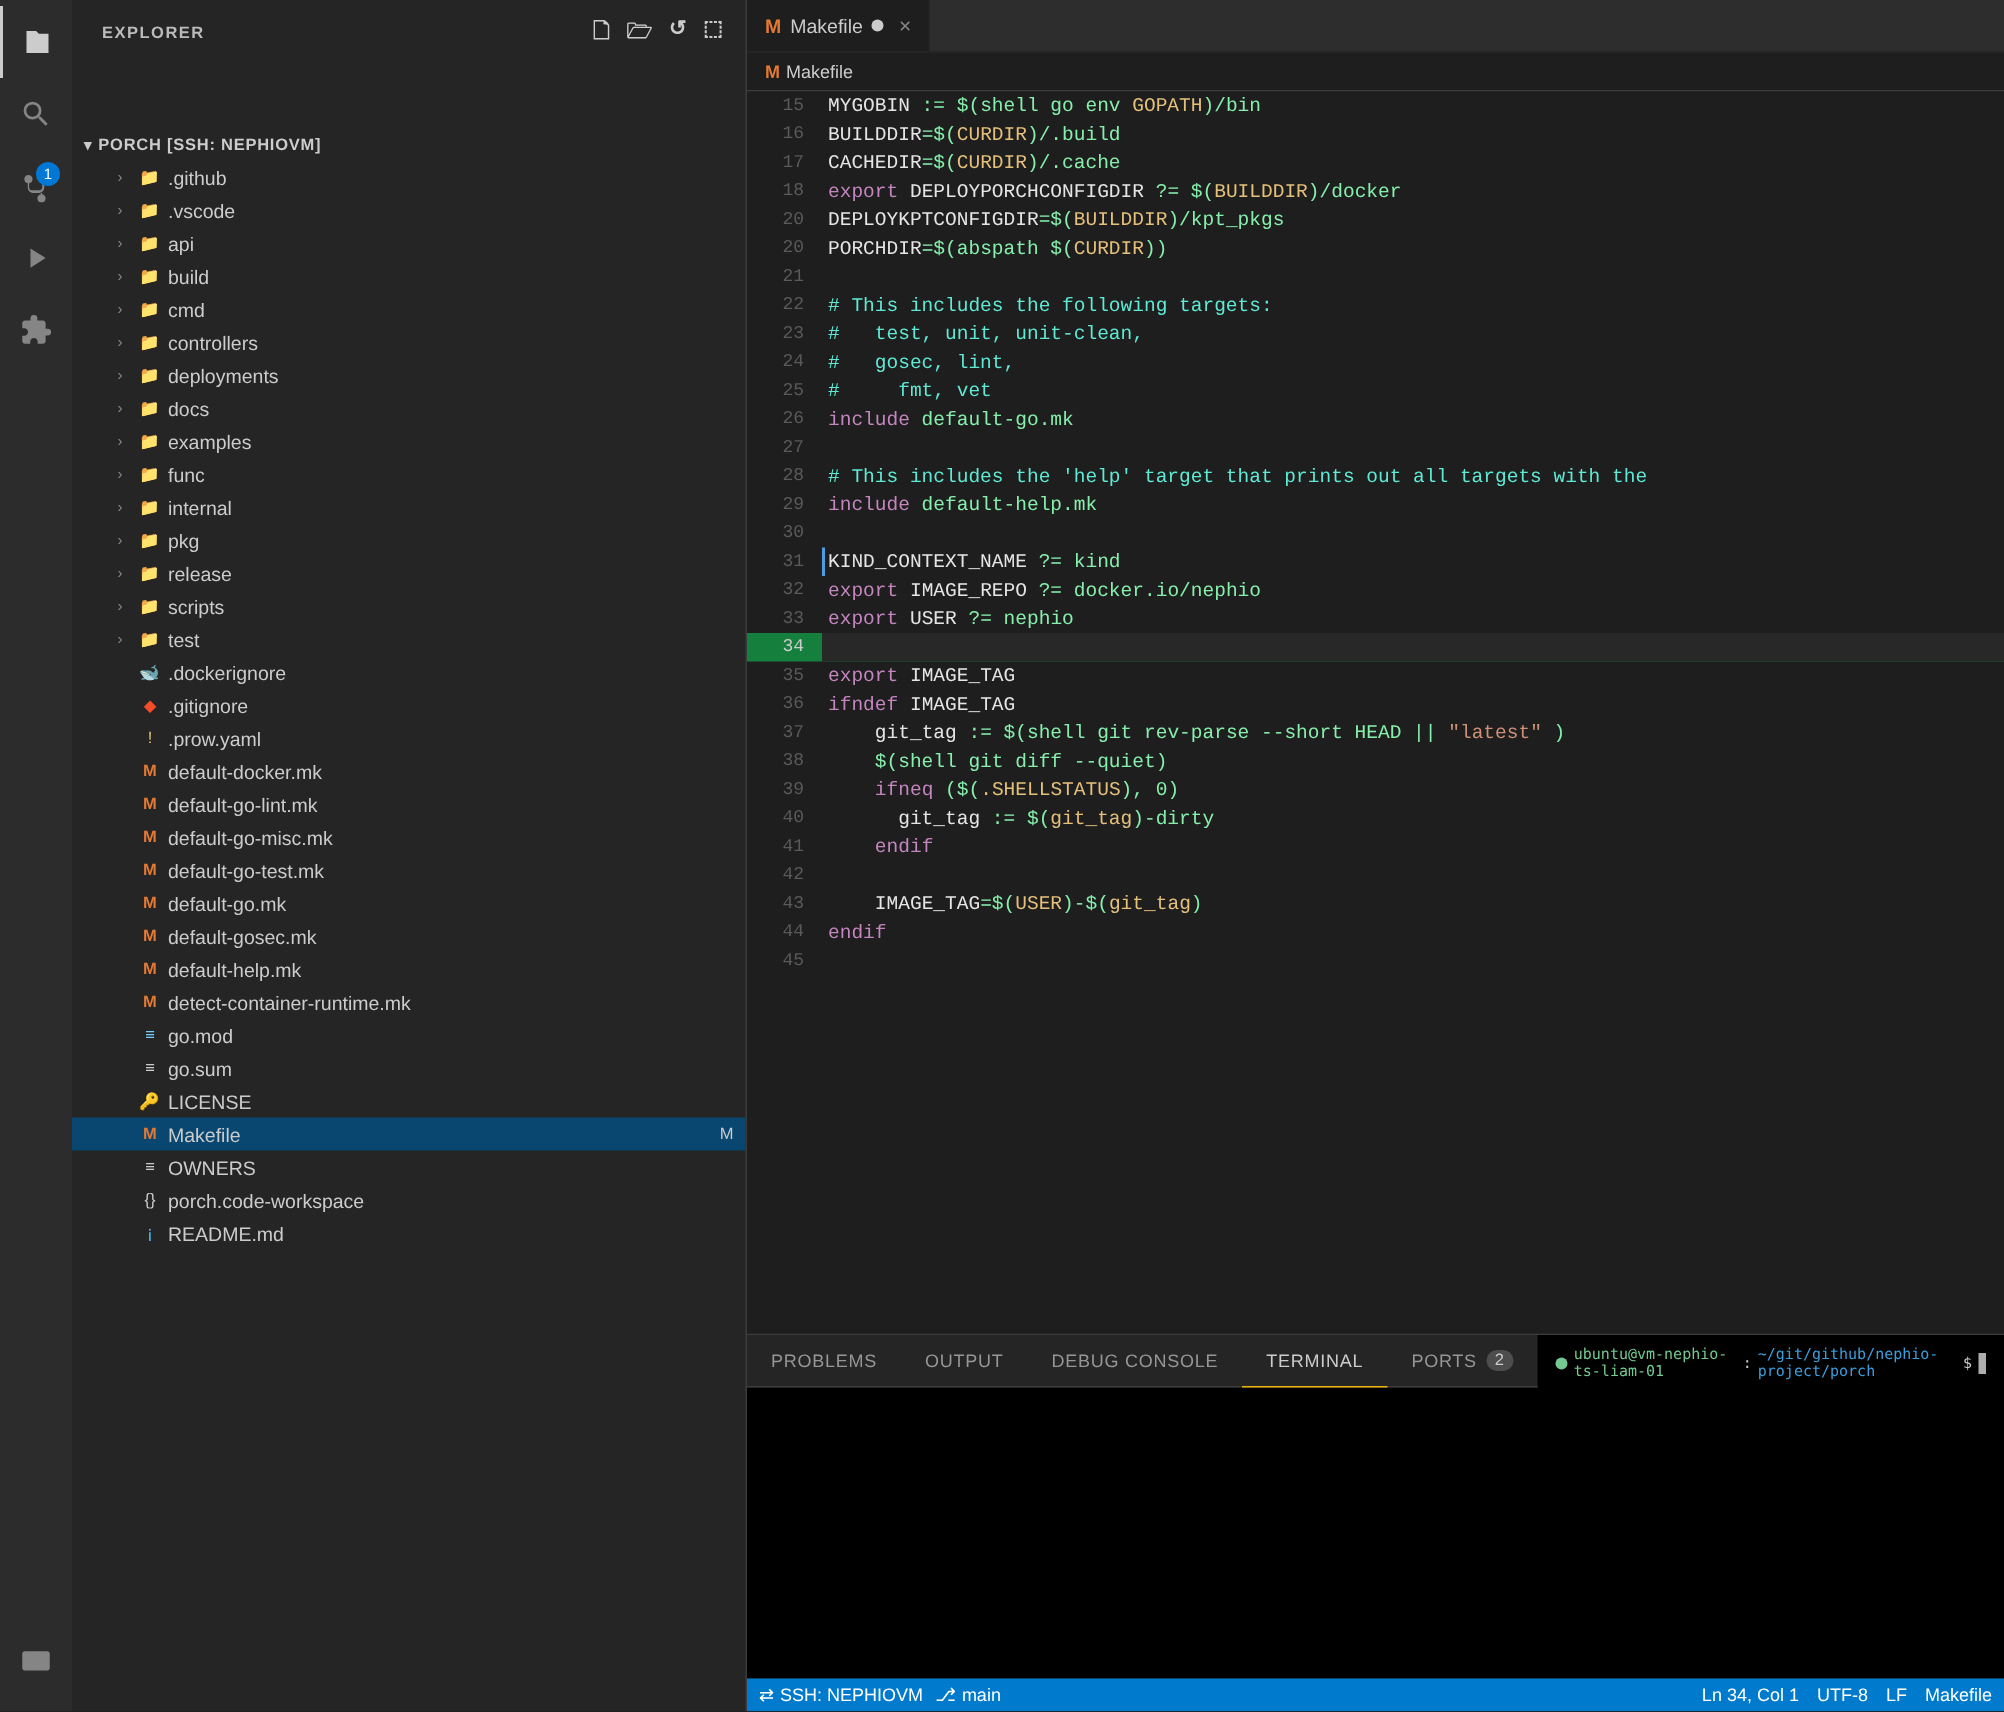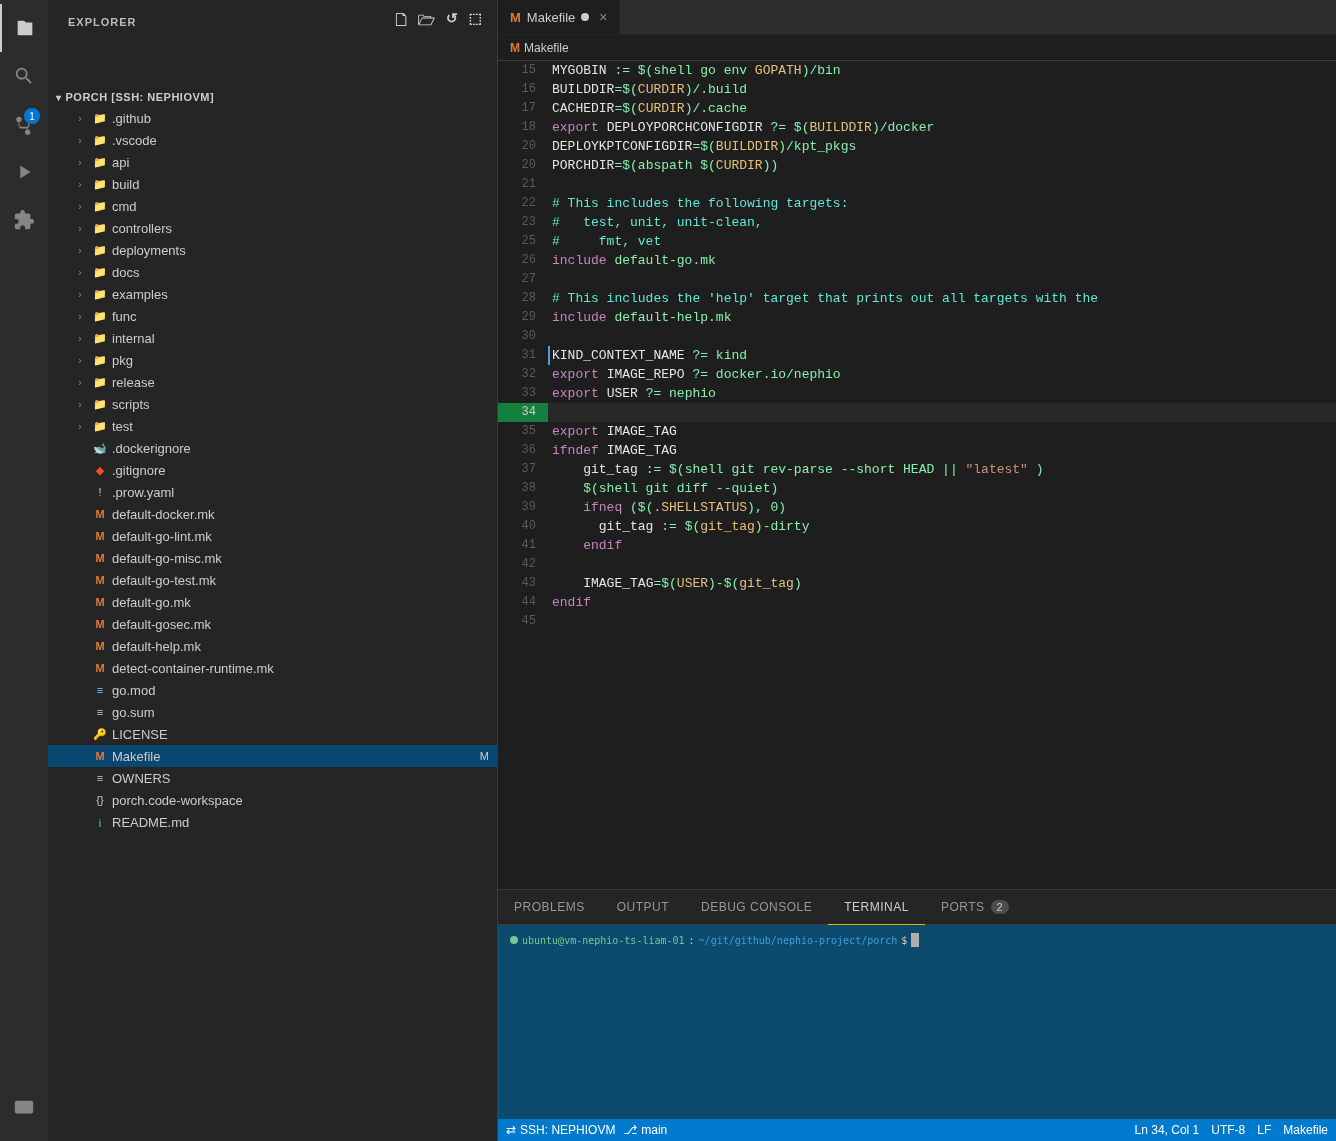--- a/index.html
+++ b/index.html
@@ -277,24 +277,24 @@
     .cursor-line {
       border-left: 2px solid #aeafad;
       display: inline-block;
       animation: blink 1s step-end infinite;
     }
     @keyframes blink { 0%,100%{opacity:1} 50%{opacity:0} }
 
     
     .bottom-panel {
       height: 230px;
-      background: #0c4a6e;
+      background: #000000;
       border-top: 1px solid #3c3c3c;
       display: flex;
-      flex-direction: column;
+      flex-direction: row;
     }
     .panel-tabs {
       display: flex;
       align-items: center;
       background: #252526;
       height: 35px;
       border-bottom: 1px solid #3c3c3c;
       gap: 0;
     }
     .panel-tab {
@@ -651,20 +651,24 @@
         <span class="line-num">21</span>
         <span class="line-content"> </span>
       </div>
       <div class="editor-line">
         <span class="line-num">22</span>
         <span class="line-content"><span class="comment"># This includes the following targets:</span></span>
       </div>
       <div class="editor-line">
         <span class="line-num">23</span>
         <span class="line-content"><span class="comment">#   test, unit, unit-clean,</span></span>
+      </div>
+      <div class="editor-line">
+        <span class="line-num">24</span>
+        <span class="line-content"><span class="comment">#   gosec, lint,</span></span>
       </div>
       <div class="editor-line">
         <span class="line-num">25</span>
         <span class="line-content"><span class="comment">#     fmt, vet</span></span>
       </div>
       <div class="editor-line">
         <span class="line-num">26</span>
         <span class="line-content"><span class="kw">include</span><span class="op"> default-go.mk</span></span>
       </div>
       <div class="editor-line">

